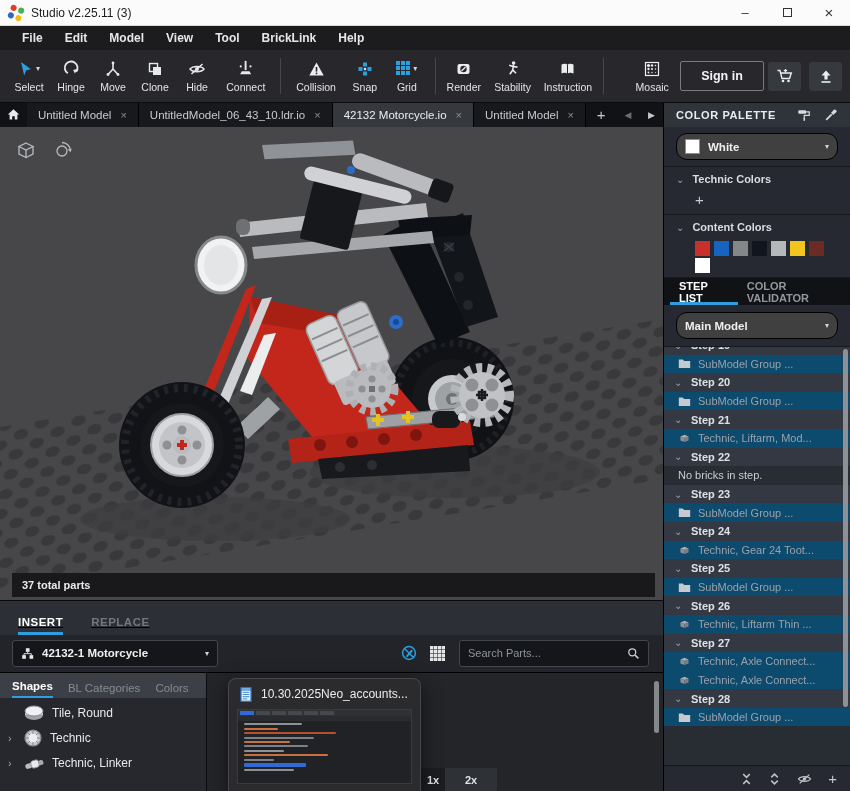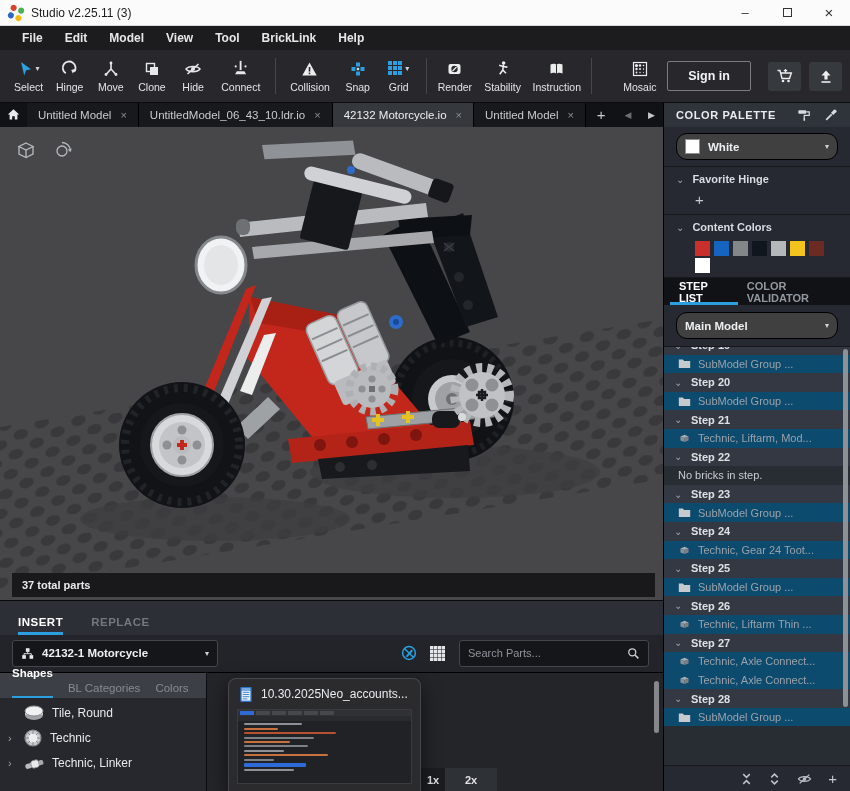--- a/index.html
+++ b/index.html
@@ -23,21 +23,21 @@
   
   .toolbar { height:53px; background:#28282c; display:flex; align-items:center; padding-left:8px; border-bottom:1px solid #0c0c0e; }
   .tbtn { width:44px; display:flex; flex-direction:column; align-items:center; gap:3px; color:#e3e4e6; }
   .tbtn .ic { height:19px; display:flex; align-items:center; justify-content:center; gap:2px; }
   .tbtn .lb { font-size:10.5px; white-space:nowrap; }
   .tbtn.wide { width:58px; }
   .tb-div { width:1px; height:36px; background:#45474c; margin:0 7px; }
   .tb-caret { font-size:8px; color:#cfd2d6; }
   .tb-right { margin-left:auto; display:flex; align-items:center; }
   .signin { width:84px; height:30px; border:1px solid #797c81; border-radius:2px; color:#f2f3f5;
-            font-size:12.5px; font-weight:700; display:flex; align-items:center; justify-content:center; margin-right:17px; }
+            font-size:12.5px; font-weight:700; display:flex; align-items:center; justify-content:center; margin-right:4px; }
   .sqbtn { width:33px; height:29px; background:#36393e; border-radius:3px; display:flex; align-items:center; justify-content:center; margin-right:8px; }
 
   
   .main { display:flex; height:688px; }
   .left { width:663px; display:flex; flex-direction:column; }
   .right { width:187px; background:#262931; border-left:1px solid #000; display:flex; flex-direction:column; }
 
   
   .tabbar { height:24px; background:#101216; display:flex; align-items:stretch; }
   .home-btn { width:30px; display:flex; align-items:center; justify-content:center; }
@@ -50,21 +50,21 @@
   .tab-arrow { width:26px; display:flex; align-items:center; justify-content:center; font-size:9px; }
   .tab-arrow.back { color:#6a6e73; } .tab-arrow.fwd { color:#c4c7cb; }
 
   
   .viewport { position:relative; height:481px; background:#47474a; overflow:hidden; }
   .vp-icons { position:absolute; top:12px; left:14px; display:flex; gap:12px; z-index:3; }
   .status-bar { position:absolute; left:12px; right:8px; bottom:3px; height:24px; background:#19191b;
                 color:#e9eaec; font-size:11px; font-weight:700; display:flex; align-items:center; padding-left:10px; z-index:3; }
 
   
-  .insert-tabs { height:35px; background:#2c2f35; border-top:1px solid #0a0a0c; display:flex; align-items:flex-end; gap:28px; padding-left:18px; }
+  .insert-tabs { height:35px; background:#2c2f35; border-top:1px solid #0a0a0c; display:flex; align-items:flex-end; gap:28px; padding-left:18px;text-decoration:underline; }
   .itab { font-size:11.5px; font-weight:700; letter-spacing:.5px; padding-bottom:7px; color:#73777e; }
   .itab.active { color:#ffffff; border-bottom:3px solid #2b9fe0; padding-bottom:4px; }
 
   
   .parts-toolbar { height:38px; background:#222429; display:flex; align-items:center; }
   .model-dd { margin-left:12px; width:206px; height:27px; background:#141619; border:1px solid #43464c; border-radius:3px;
               display:flex; align-items:center; padding:0 8px; gap:8px; }
   .model-dd .lb { font-size:11.5px; font-weight:700; color:#edeff1; }
   .dd-caret { margin-left:auto; font-size:8px; color:#cfd2d6; }
   .pt-sp { flex:1; }
@@ -72,21 +72,21 @@
   .search-box { width:190px; height:27px; margin:0 14px 0 8px; background:#141619; border:1px solid #43464c; border-radius:3px;
                 display:flex; align-items:center; padding:0 8px; }
   .search-box input { flex:1; background:transparent; border:0; outline:none; color:#e0e3e7; font-size:11px; font-family:"Liberation Sans",sans-serif; }
   .search-box input::placeholder { color:#8e939a; }
 
   
   .bottom { height:121px; display:flex; border-top:1px solid #000; }
   .cat-col { width:207px; background:#26282d; border-right:1px solid #0c0d10; display:flex; flex-direction:column; }
   .cat-tabs { height:25px; background:#3c4046; display:flex; align-items:flex-end; gap:15px; padding-left:12px; }
   .ctab { font-size:11.5px; color:#878b91; padding-bottom:4px; }
-  .ctab.active { color:#fff; font-weight:700; border-bottom:2px solid #2b9fe0; padding-bottom:17px; }
+  .ctab.active { color:#fff; font-weight:700; border-bottom:2px solid #2b9fe0; padding-bottom:4px; }
   .sitem { height:25px; display:flex; align-items:center; gap:7px; padding-left:8px; color:#e7e9eb; font-size:12px; }
   .sitem .arr { width:8px; font-size:11px; color:#9ba0a6; }
   .parts-grid { position:relative; flex:1; background:#232529; }
   .pg-label { position:absolute; left:22px; font-size:12px; color:#d4d7db; white-space:nowrap; }
   .pg-box { position:absolute; border:1px solid #5d6066; }
   .pg-scroll { position:absolute; right:4px; top:8px; width:5px; height:52px; background:#84878c; border-radius:3px; }
   .zoombtn { position:absolute; bottom:0; height:23px; display:flex; align-items:center; justify-content:center;
              font-size:11px; font-weight:700; color:#e0e2e6; }
 
   
@@ -666,21 +666,21 @@
         <div class="dd">
           <span class="swatch-white"></span>
           <span class="lb">White</span>
           <span class="dd-caret">▾</span>
         </div>
       </div>
 
       <div class="fav-sec sec">
         <div class="sec-head">
           <span class="sec-chev">⌄</span>
-          <span class="sec-lb">Favorite Hinge</span>
+          <span class="sec-lb">Technic Colors</span>
         </div>
         <div class="fav-plus">+</div>
       </div>
 
       <div class="content-sec sec">
         <div class="sec-head">
           <span class="sec-chev">⌄</span>
           <span class="sec-lb">Content Colors</span>
         </div>
         <div class="swrow">

